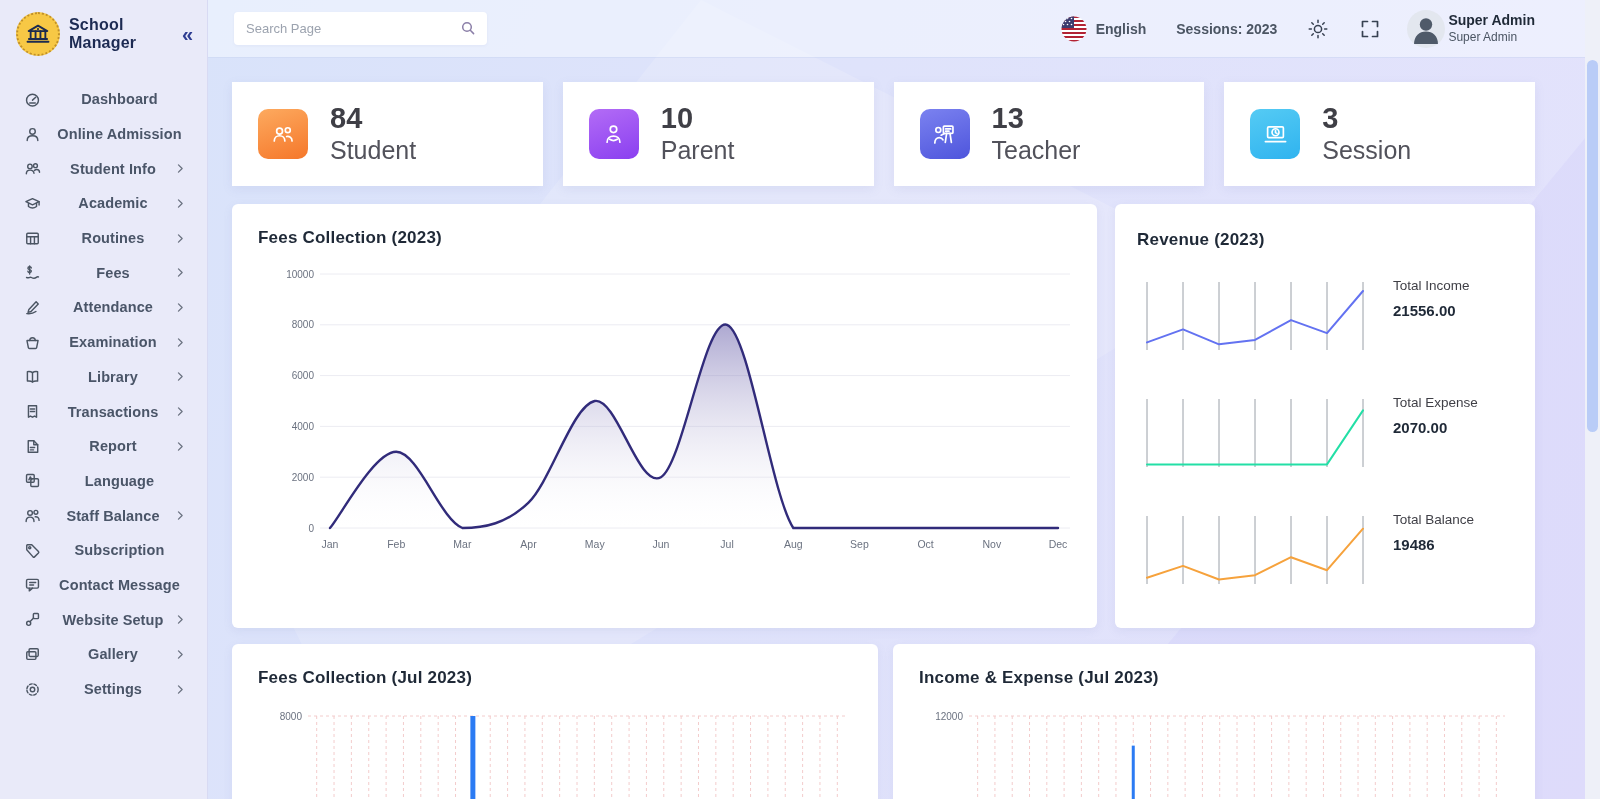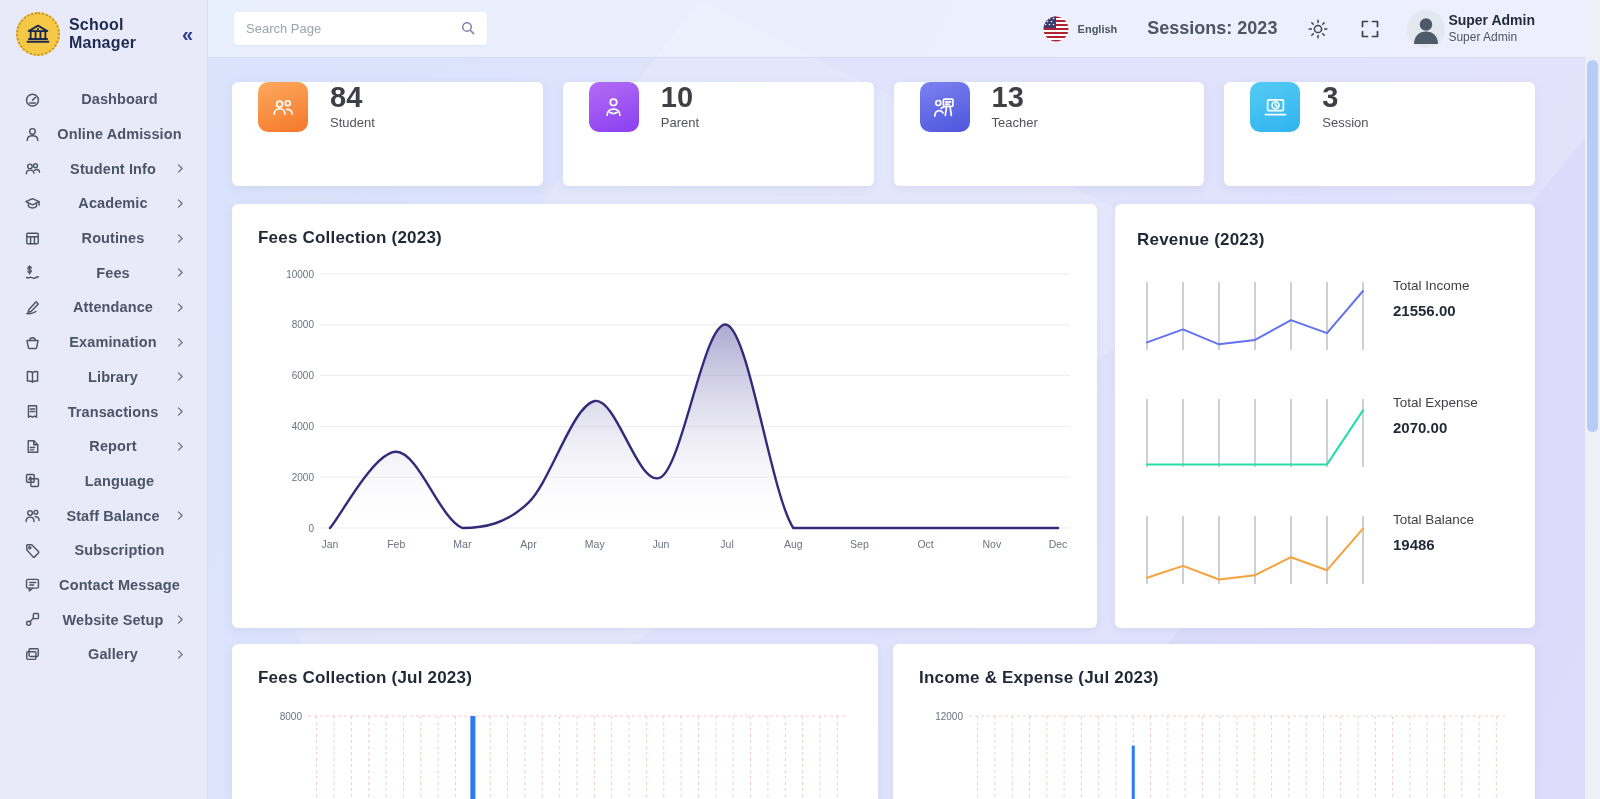--- a/index.html
+++ b/index.html
@@ -35,40 +35,40 @@
   .main { flex:1; position:relative; z-index:1; }
   .topbar { height:57px; display:flex; align-items:center; padding:0 63px 0 26px;
     background:rgba(248,251,255,.5); box-shadow:0 1px 0 rgba(200,210,240,.45); }
   .search-wrap { position:relative; width:253px; }
   .search-wrap input { width:253px; height:33px; border:none; border-radius:4px; background:#ffffff;
     padding:0 34px 0 12px; font-size:13px; color:#374151; outline:none; box-shadow:0 1px 3px rgba(120,130,180,.08); }
   .search-wrap input::placeholder { color:#9ca3af; }
   .search-ic { position:absolute; right:10px; top:8px; width:17px; height:17px; cursor:pointer; }
   .topbar-right { margin-left:auto; display:flex; align-items:center; }
   .lang { display:flex; align-items:center; cursor:pointer; }
-  .lang-label { margin-left:9px; font-size:11px; font-weight:600; color:#4b5563; }
-  .sessions { margin-left:30px; font-size:18px; font-weight:600; color:#4b5563; cursor:pointer; }
+  .lang-label { margin-left:9px; font-size:14px; font-weight:600; color:#4b5563; }
+  .sessions { margin-left:30px; font-size:14px; font-weight:600; color:#4b5563; cursor:pointer; }
   .tb-ic { margin-left:30px; width:22px; height:22px; cursor:pointer; display:flex; }
   .profile { margin-left:26px; display:flex; align-items:center; cursor:pointer; }
   .avatar { width:38px; height:38px; border-radius:50%; background:#e3e7ef; overflow:hidden; }
   .p-name { margin-left:3px; line-height:1.25; }
   .p-name .nm { font-size:14px; font-weight:800; color:#1f2937; }
   .p-name .rl { font-size:12px; color:#4b5563; }
 
   .content { padding:25px 63px 0 24px; }
 
   
   .stats-row { display:flex; gap:20px; }
-  .stat-card { flex:1; height:104px; background:#fff; border-radius:6px; box-shadow:0 3px 10px rgba(110,120,175,.10);
-    display:flex; padding:0 0 0 26px; }
+  .stat-card { flex:1; height:104px; background:#fff; border-radius:0; box-shadow:0 3px 10px rgba(110,120,175,.10);
+    display:flex; align-items:center; padding:0 0 0 26px; }
   .stat-tile { width:50px; height:50px; border-radius:10px; display:flex; align-items:center; justify-content:center; }
   .stat-tile svg { width:27px; height:27px; stroke:#fff; }
   .stat-txt { margin-left:22px; }
   .stat-val { font-size:29px; font-weight:800; color:#3f3f46; line-height:1.05; }
-  .stat-lbl { font-size:13px; color:#52525b; margin-top:3px; }
+  .stat-lbl { font-size:25px; color:#52525b; margin-top:3px; }
 
   
   .charts-row { display:flex; gap:18px; margin-top:18px; }
   .card { background:#fff; border-radius:6px; box-shadow:0 3px 10px rgba(110,120,175,.10); }
   .fees-card { width:865px; height:424px; padding:24px 22px 0 26px; }
   .rev-card { flex:1; height:424px; padding:26px 24px 0 22px; }
   .card-title { font-size:17px; font-weight:800; color:#1f2937; letter-spacing:.2px; }
   .fees-chart { margin-top:10px; }
 
   .rev-rows { margin-top:28px; }
@@ -328,20 +328,34 @@
           </span>
         </div>
         <div class="mi">
           <span class="mi-ic">
             <svg viewBox="0 0 16 16" fill="none" stroke="currentColor" stroke-width="1.35" stroke-linecap="round" stroke-linejoin="round">
               <rect x="4.8" y="2.6" width="8.6" height="7.2" rx="1"></rect>
               <rect x="2.6" y="5.4" width="8.6" height="7.2" rx="1"></rect>
             </svg>
           </span>
           <span class="mi-label">Gallery</span>
+          <span class="mi-chev">
+            <svg viewBox="0 0 16 16" fill="none" stroke="currentColor" stroke-width="1.6" stroke-linecap="round" stroke-linejoin="round">
+              <path d="M5.5 3.5 10 8 5.5 12.5"></path>
+            </svg>
+          </span>
+        </div>
+        <div class="mi">
+          <span class="mi-ic">
+            <svg viewBox="0 0 16 16" fill="none" stroke="currentColor" stroke-width="1.35" stroke-linecap="round" stroke-linejoin="round">
+              <circle cx="8" cy="8" r="2.1"></circle>
+              <circle cx="8" cy="8" r="5.3" stroke-dasharray="2.5 1.8"></circle>
+            </svg>
+          </span>
+          <span class="mi-label">Settings</span>
           <span class="mi-chev">
             <svg viewBox="0 0 16 16" fill="none" stroke="currentColor" stroke-width="1.6" stroke-linecap="round" stroke-linejoin="round">
               <path d="M5.5 3.5 10 8 5.5 12.5"></path>
             </svg>
           </span>
         </div>
       </nav>
   </aside>
 
   <div class="main">

